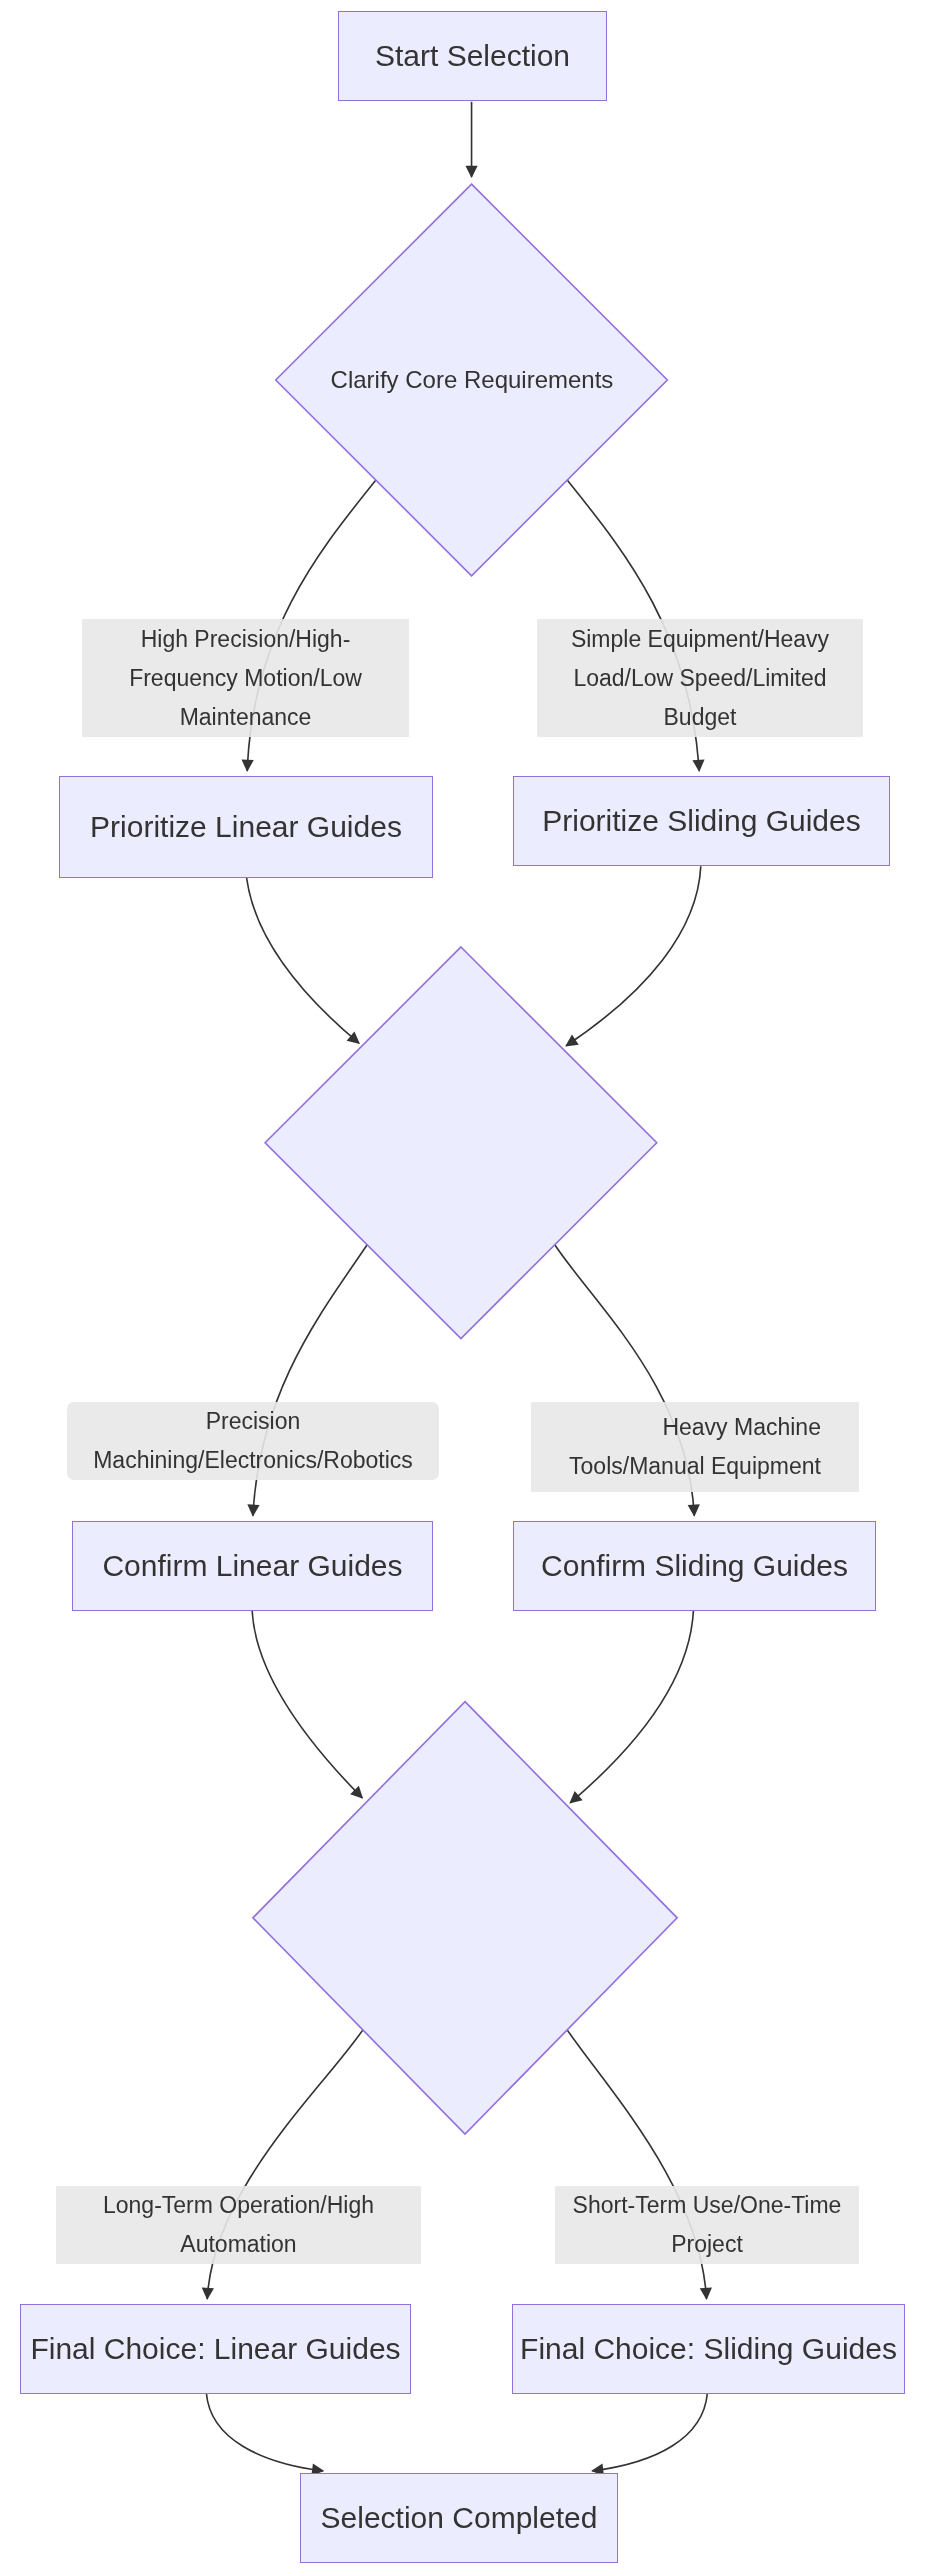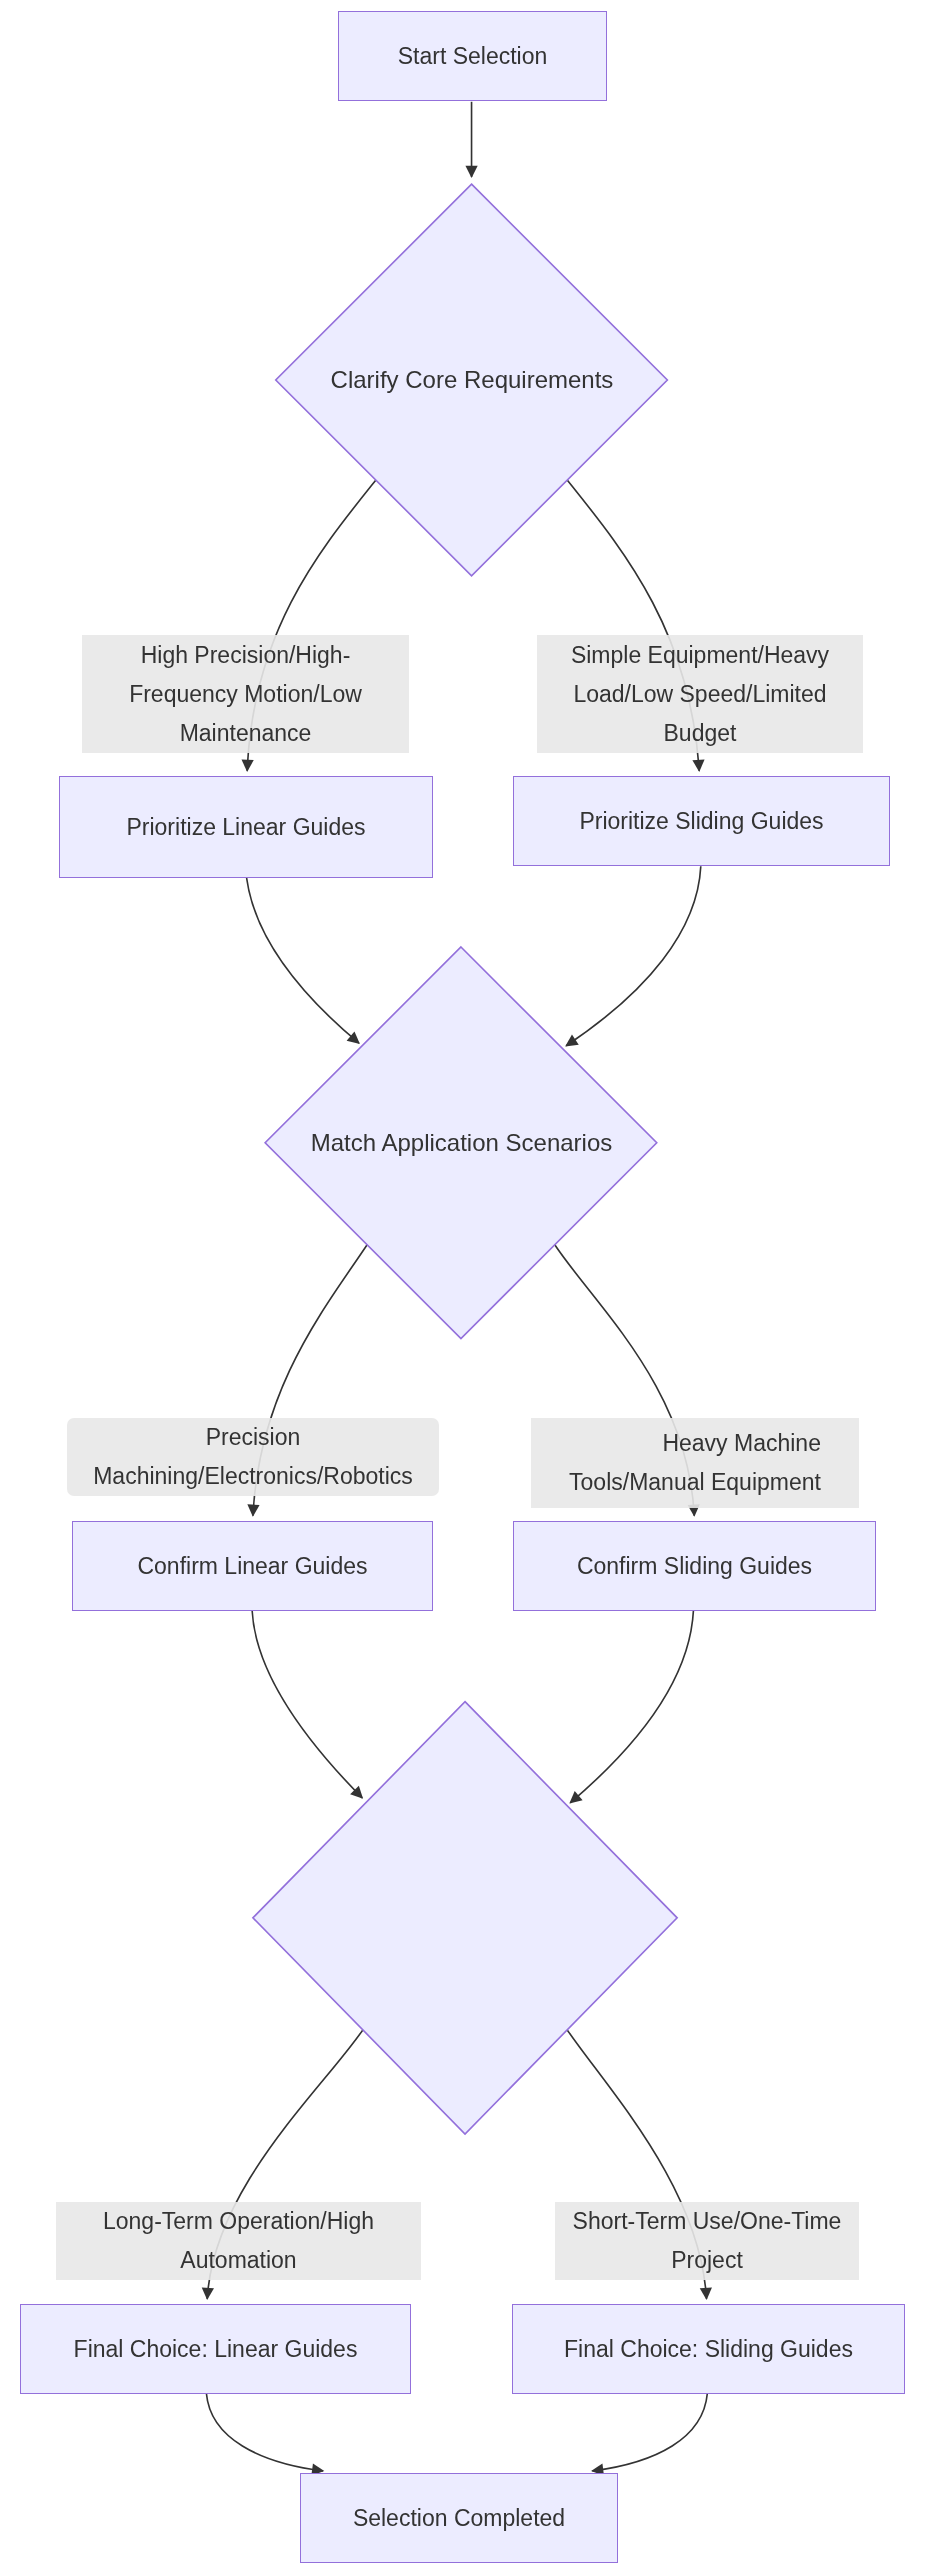--- a/index.html
+++ b/index.html
@@ -16,21 +16,21 @@
   .edge { fill: none; stroke: #333333; stroke-width: 2px; }
   .diamond { fill: #ECECFF; stroke: #9370DB; stroke-width: 2px; }
   .node {
     position: absolute;
     box-sizing: border-box;
     background: #ECECFF;
     border: 1.6px solid #9370DB;
     display: flex;
     align-items: center;
     justify-content: center;
-    font-size: 23px;
+    font-size: 30px;
     line-height: 34px;
     text-align: center;
     white-space: pre-line;
   }
   .dtext {
     position: absolute;
     display: flex;
     align-items: center;
     justify-content: center;
     font-size: 24px;
@@ -41,21 +41,20 @@
   .elabel {
     position: absolute;
     background: rgba(232,232,232,0.9);
     font-size: 23px;
     line-height: 39px;
     text-align: center;
     white-space: pre-line;
     display: flex;
     align-items: center;
     justify-content: center;
-    margin-top: 16px;
   }
   
   .n-start   { left: 338px; top: 11.4px;   width: 269px; height: 90px; }
   .n-plin    { left: 59px;  top: 776px;  width: 374px; height: 102px; }
   .n-psld    { left: 513px; top: 776px;  width: 377px; height: 90px; }
   .n-clin    { left: 72px;  top: 1521px; width: 361px; height: 90px; }
   .n-csld    { left: 513px; top: 1521px; width: 363px; height: 90px; }
   .n-flin    { left: 20px;  top: 2304px; width: 391px; height: 90px; }
   .n-fsld    { left: 512px; top: 2304px; width: 393px; height: 90px; }
   .n-end     { left: 300px; top: 2473px; width: 318px; height: 90px; }
@@ -103,21 +102,20 @@
   <div class="node n-start">Start Selection</div>
   <div class="node n-plin">Prioritize Linear Guides</div>
   <div class="node n-psld">Prioritize Sliding Guides</div>
   <div class="node n-clin">Confirm Linear Guides</div>
   <div class="node n-csld">Confirm Sliding Guides</div>
   <div class="node n-flin">Final Choice: Linear Guides</div>
   <div class="node n-fsld">Final Choice: Sliding Guides</div>
   <div class="node n-end">Selection Completed</div>
 
   <div class="dtext t-d1">Clarify Core Requirements</div>
-  <div class="dtext t-d2">Match Application Scenarios</div>
 
   <div class="elabel l-e1">High Precision/High-
 Frequency Motion/Low
 Maintenance</div>
   <div class="elabel l-e2">Simple Equipment/Heavy
 Load/Low Speed/Limited
 Budget</div>
   <div class="elabel l-e3">Precision
 Machining/Electronics/Robotics</div>
   <div class="elabel l-e4">Heavy Machine

